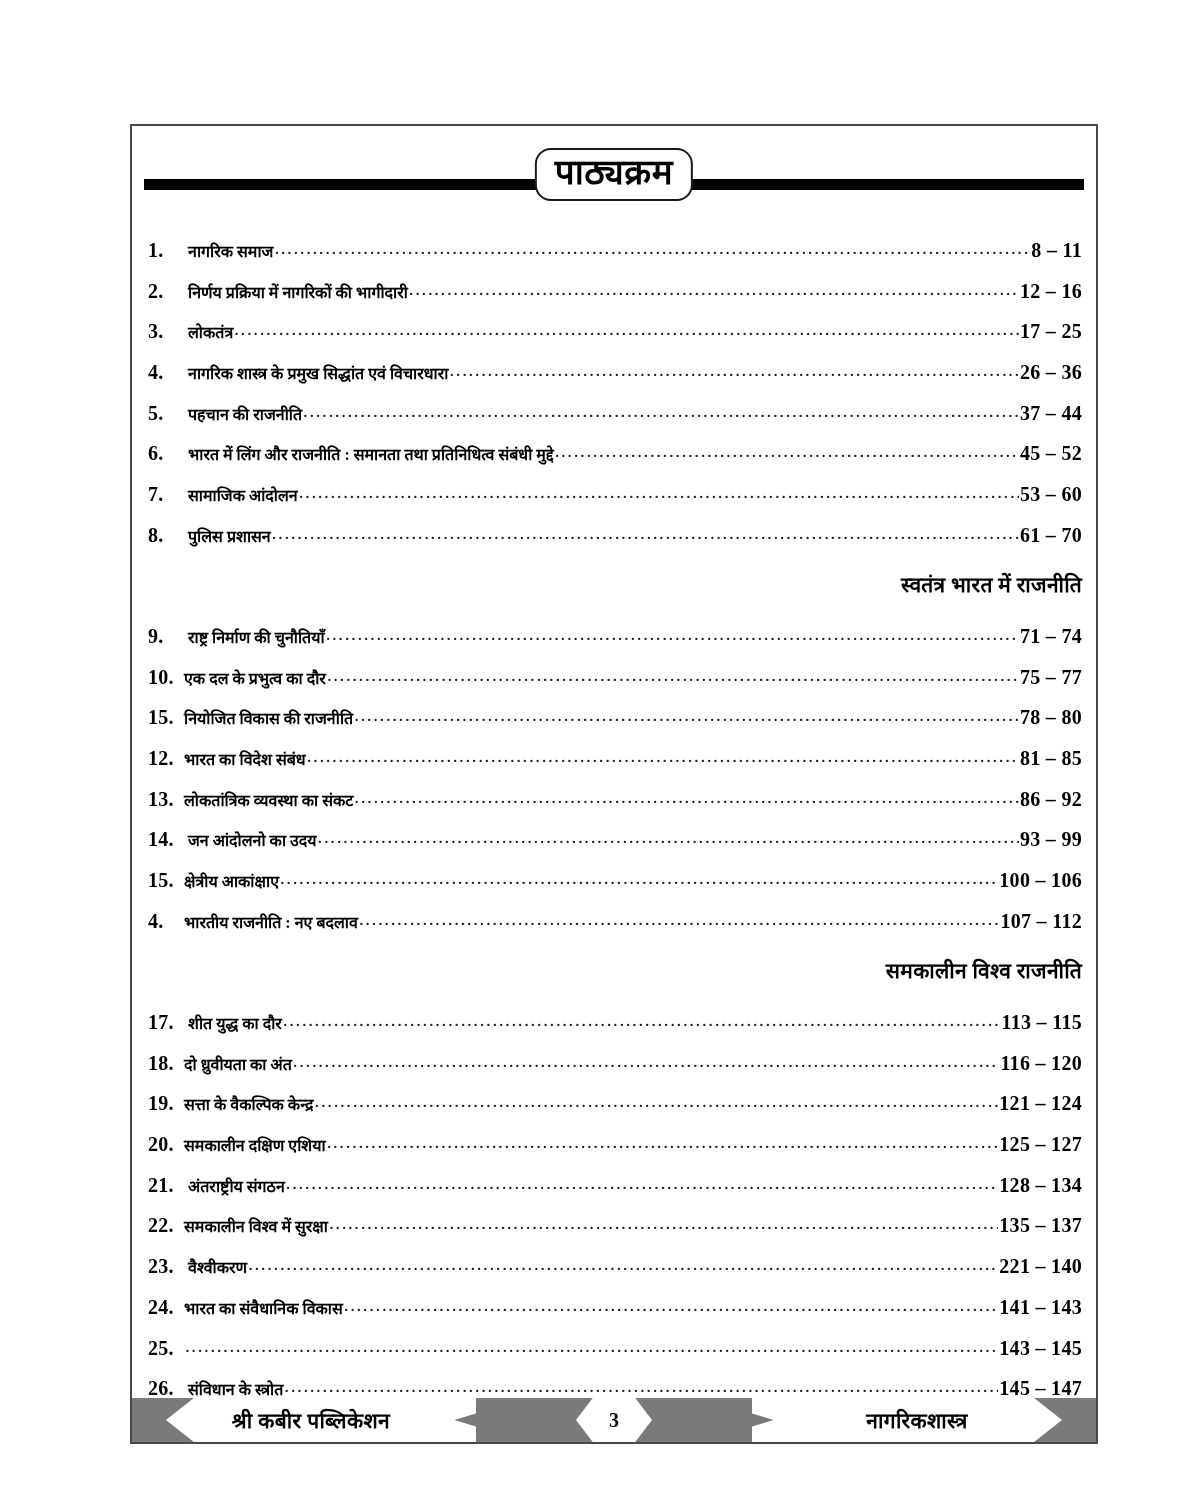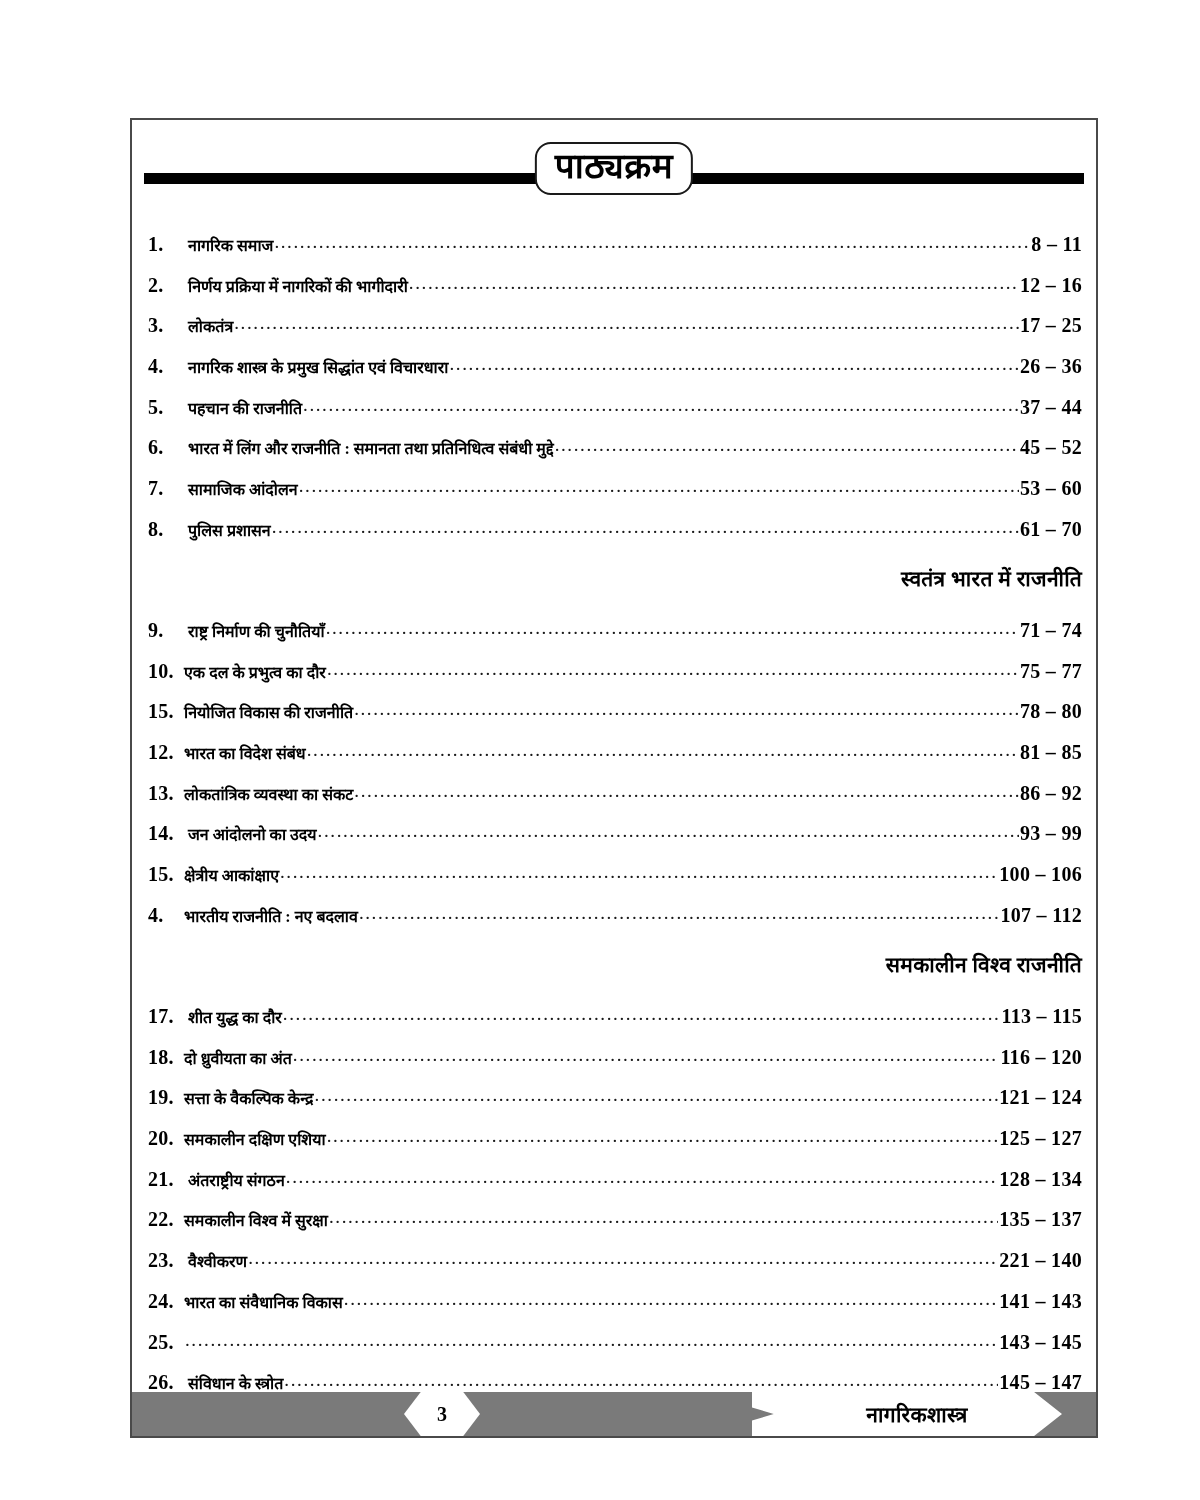--- a/index.html
+++ b/index.html
@@ -14,21 +14,21 @@
     font-family: "Liberation Serif", "DejaVu Serif", serif;
     color: #000000;
     overflow: hidden;
     position: relative;
   }
 
   
   .page-frame {
     position: absolute;
     left: 130px;
-    top: 118px;
+    top: 124px;
     width: 968px;
     height: 1320px;
     border: 2px solid #4a4a4a;
     box-sizing: border-box;
     background: #ffffff;
   }
 
   .page-inner {
     position: absolute;
     left: 0; top: 0; right: 0; bottom: 0;
@@ -360,20 +360,23 @@
             <span class="title">संविधान के स्त्रोत</span>
             <span class="leader">......................................................................................................................................................................</span>
             <span class="pages">145 – 147</span>
           </div>
         </div>
     </div>
 
   </div>
 
   <div class="footer-band">
+    <div class="ribbon ribbon-left">
+      <span>श्री कबीर पब्लिकेशन</span>
+    </div>
     <div class="footer-spacer"></div>
     <div class="page-hex">
       <span>3</span>
     </div>
     <div class="footer-spacer"></div>
     <div class="ribbon ribbon-right">
       <span>नागरिकशास्त्र</span>
     </div>
   </div>
 </div>

